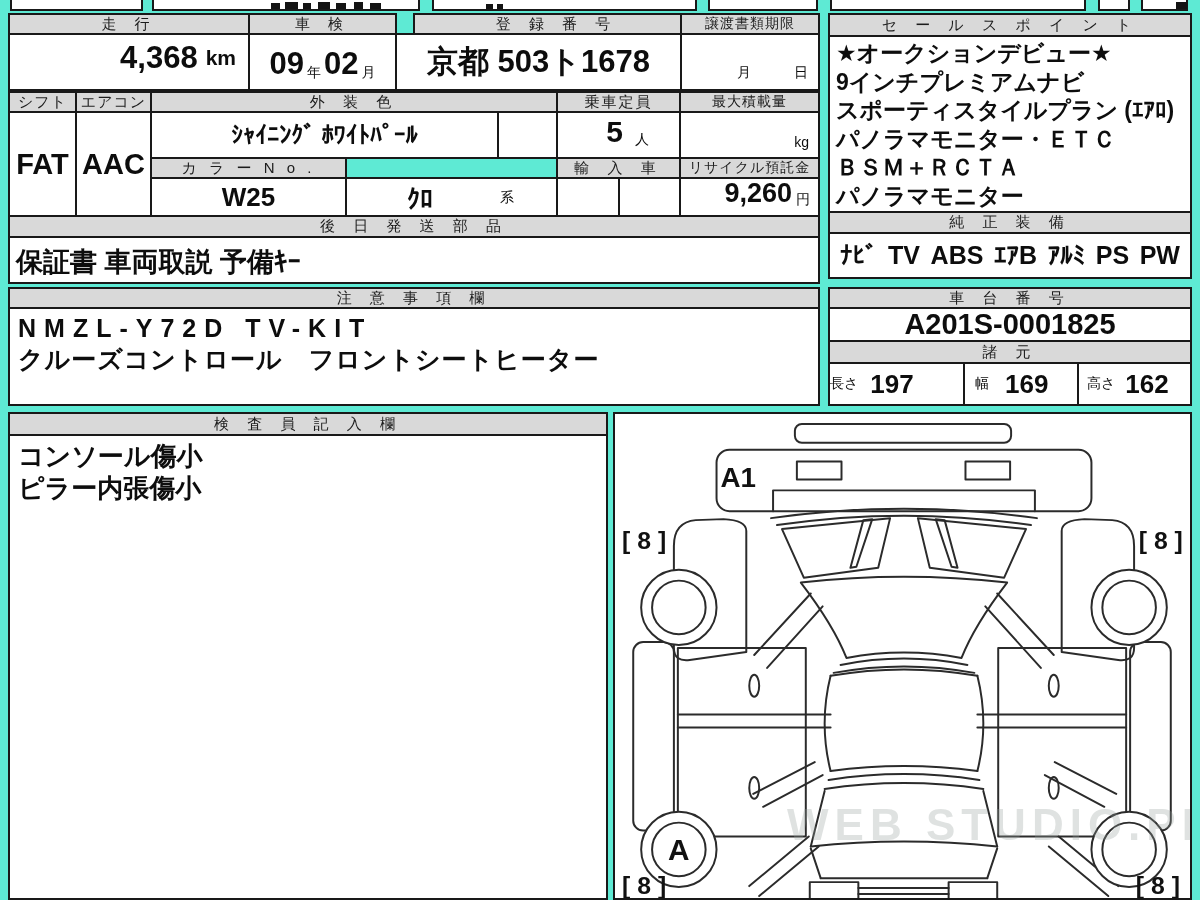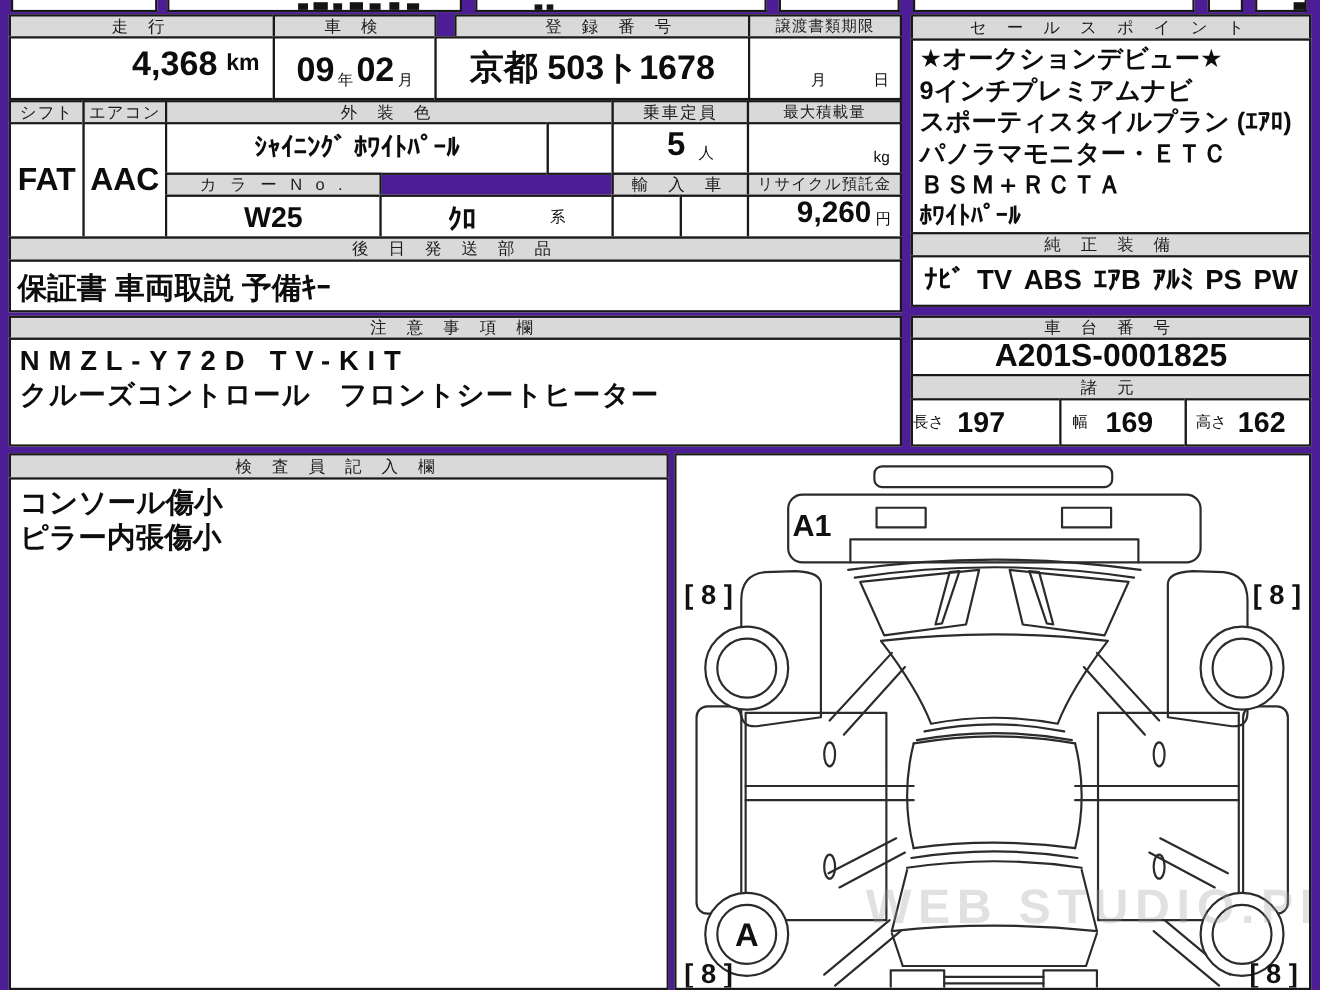--- a/index.html
+++ b/index.html
@@ -1,17 +1,17 @@
 <!DOCTYPE html>
 <html><head>
 <meta charset="utf-8">
 <style>
   html,body{margin:0;padding:0;background:#eef0ee;}
   #screen{position:relative;width:1200px;height:900px;overflow:hidden;
-    background:#4c1d95;font-family:"Liberation Sans","DejaVu Sans",sans-serif;color:#0d0d0d;}
+    background:#5eead4;font-family:"Liberation Sans","DejaVu Sans",sans-serif;color:#0d0d0d;}
   .cell{position:absolute;box-sizing:border-box;border:2px solid #191919;background:#fff;}
   .hdr{background:#d9d9d9;display:flex;align-items:center;justify-content:center;
     font-size:15px;letter-spacing:7px;color:#1c1c1c;white-space:nowrap;overflow:hidden;}
   .hdr.tight{letter-spacing:1px;font-size:14px;}
   .val{font-weight:bold;}
   .center{display:flex;align-items:center;justify-content:center;}
   .baseline{display:flex;align-items:baseline;}
   .big{font-size:31px;font-weight:bold;}
   .med{font-size:26px;font-weight:bold;}
   .small-u{font-size:14px;font-weight:normal;}
@@ -110,21 +110,21 @@
   </div>
 
   <div class="cell hdr" style="left:828px;top:13px;width:364px;height:24px;">セ ー ル ス ポ イ ン ト</div>
   <div class="cell" style="left:828px;top:35px;width:364px;height:178px;">
     <div class="lines" style="font-size:23px;line-height:28.5px;padding:2px 6px;">
       <div>★オークションデビュー★</div>
       <div>9インチプレミアムナビ</div>
       <div>スポーティスタイルプラン (ｴｱﾛ)</div>
       <div>パノラマモニター・ＥＴＣ</div>
       <div>ＢＳＭ＋ＲＣＴＡ</div>
-      <div>ﾎﾜｲﾄﾊﾟｰﾙ</div>
+      <div>パノラマモニター</div>
     </div>
   </div>
   <div class="cell hdr" style="left:828px;top:211px;width:364px;height:23px;">純 正 装 備</div>
   <div class="cell" style="left:828px;top:232px;width:364px;height:47px;display:flex;align-items:center;justify-content:space-between;padding:0 10px;font-size:25px;font-weight:bold;">
     <span>ﾅﾋﾞ</span>
     <span>TV</span>
     <span>ABS</span>
     <span>ｴｱB</span>
     <span>ｱﾙﾐ</span>
     <span>PS</span>

